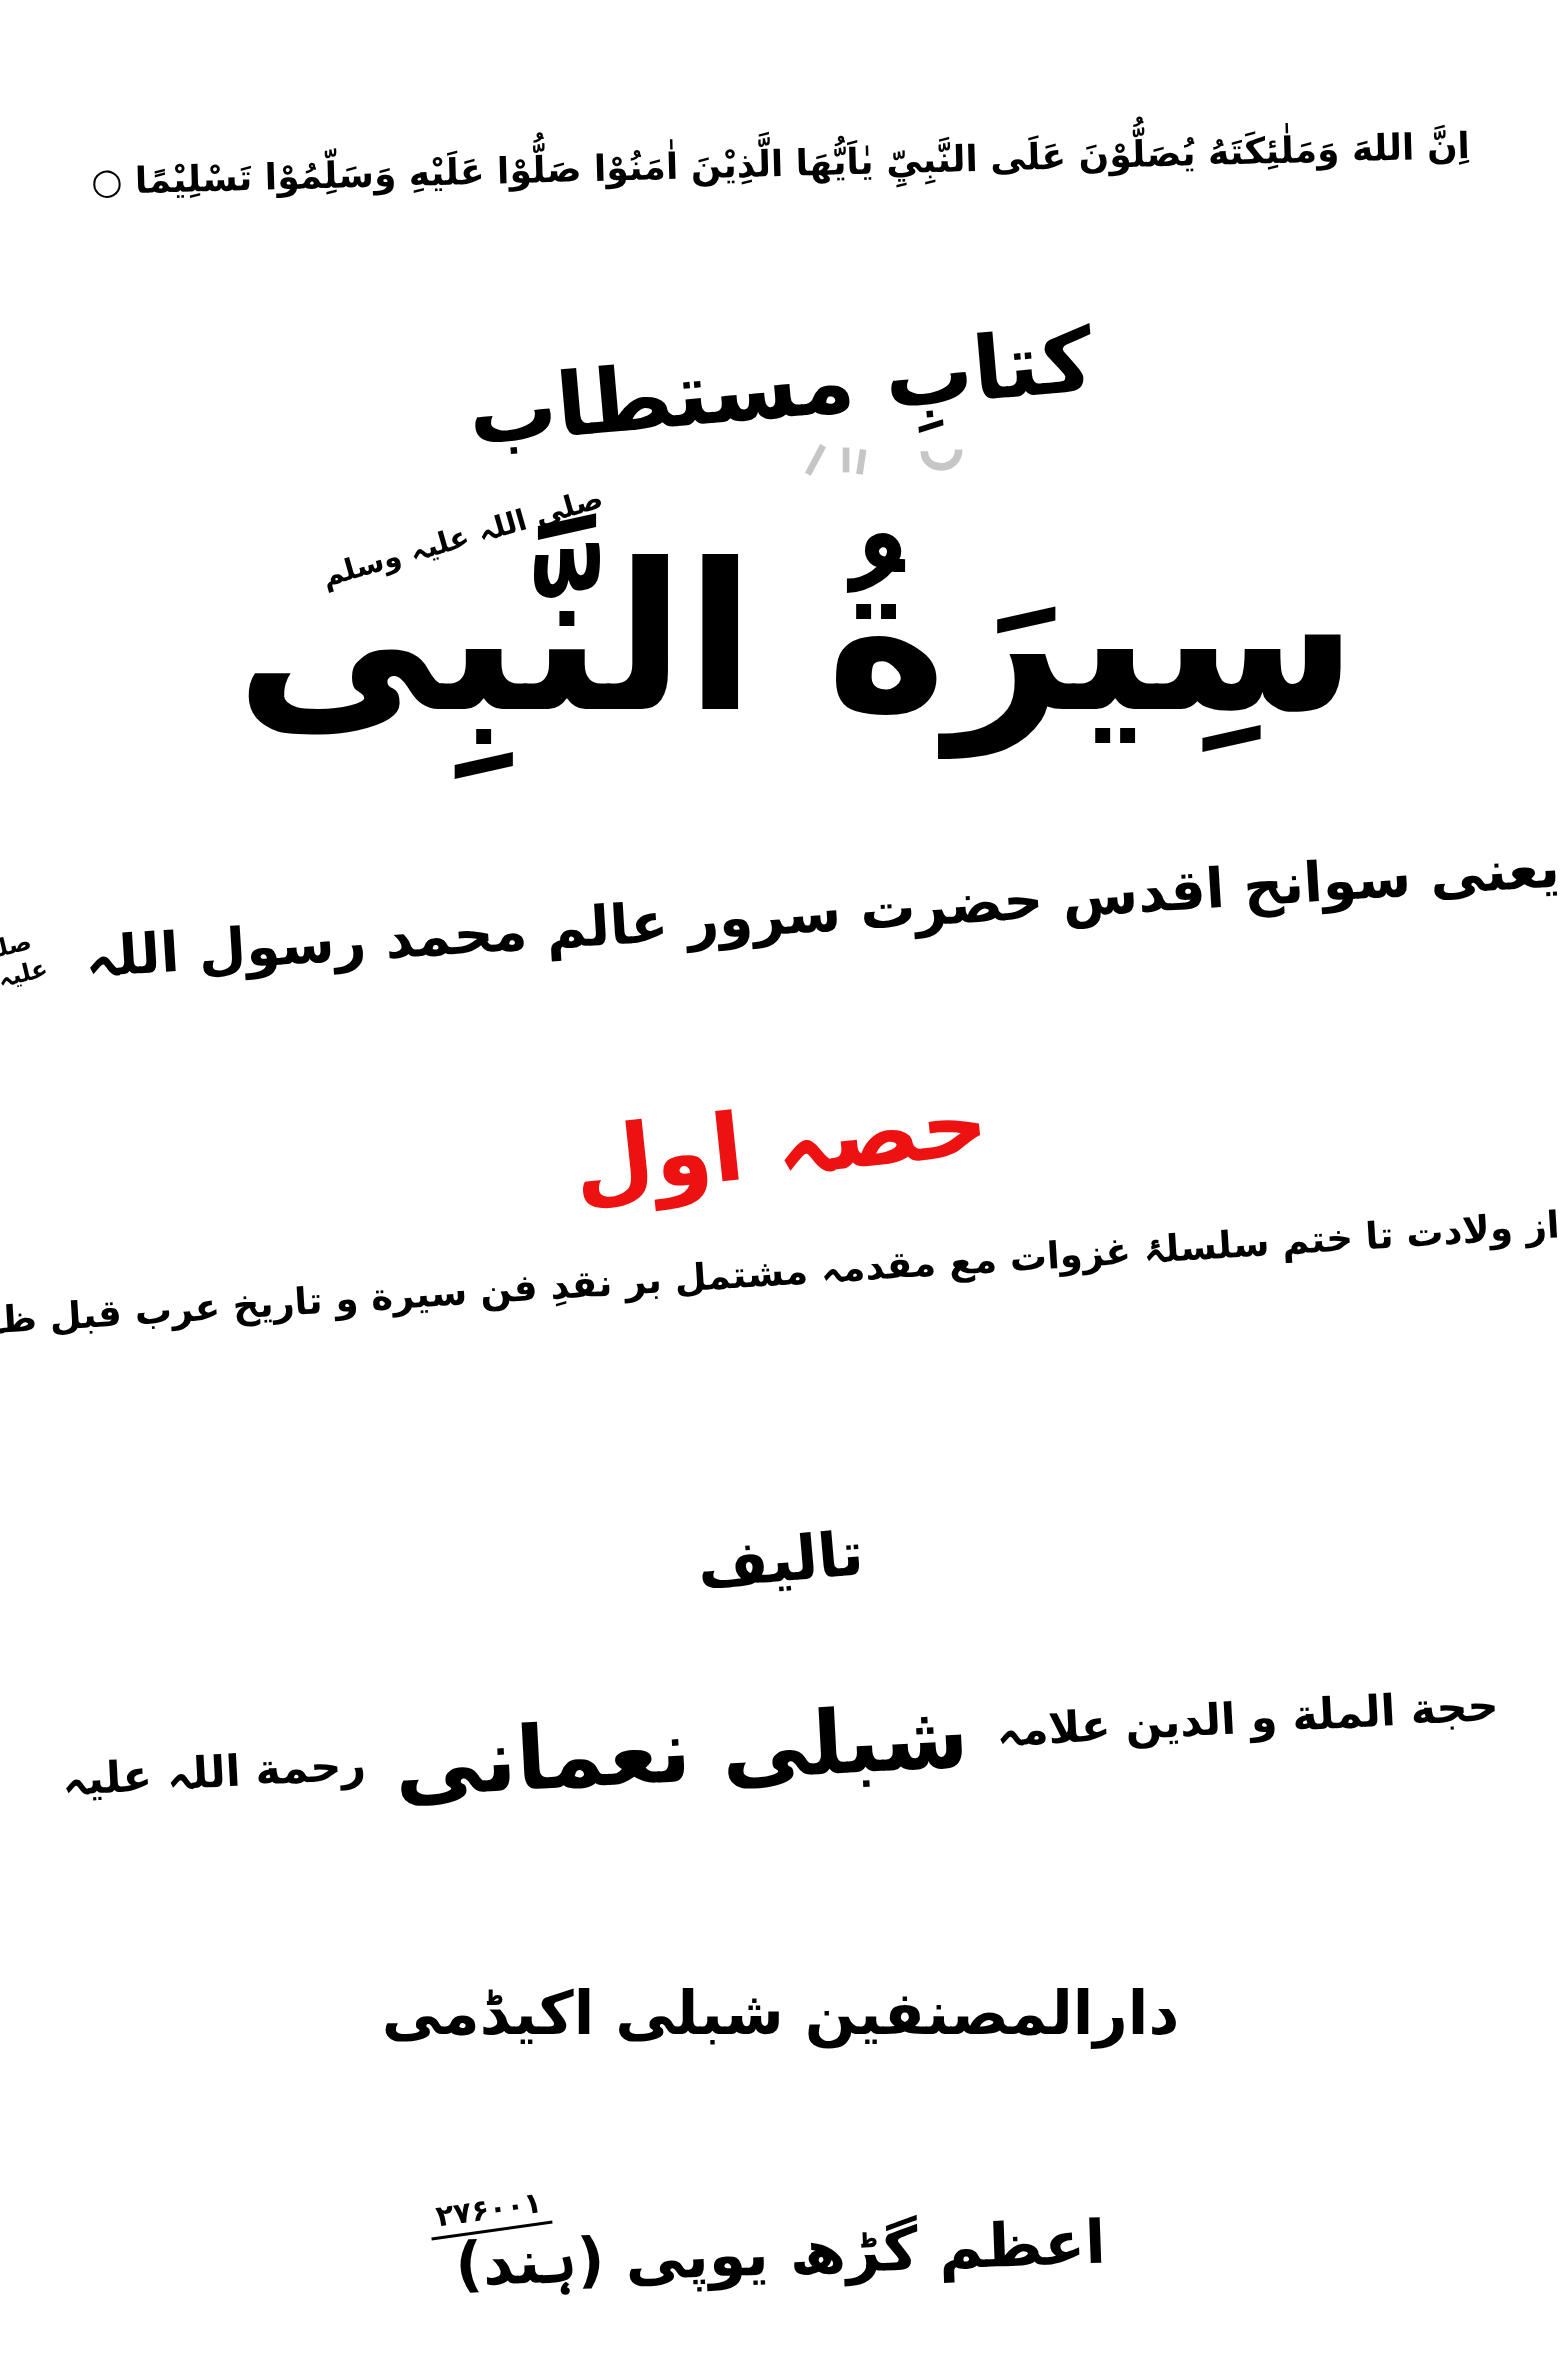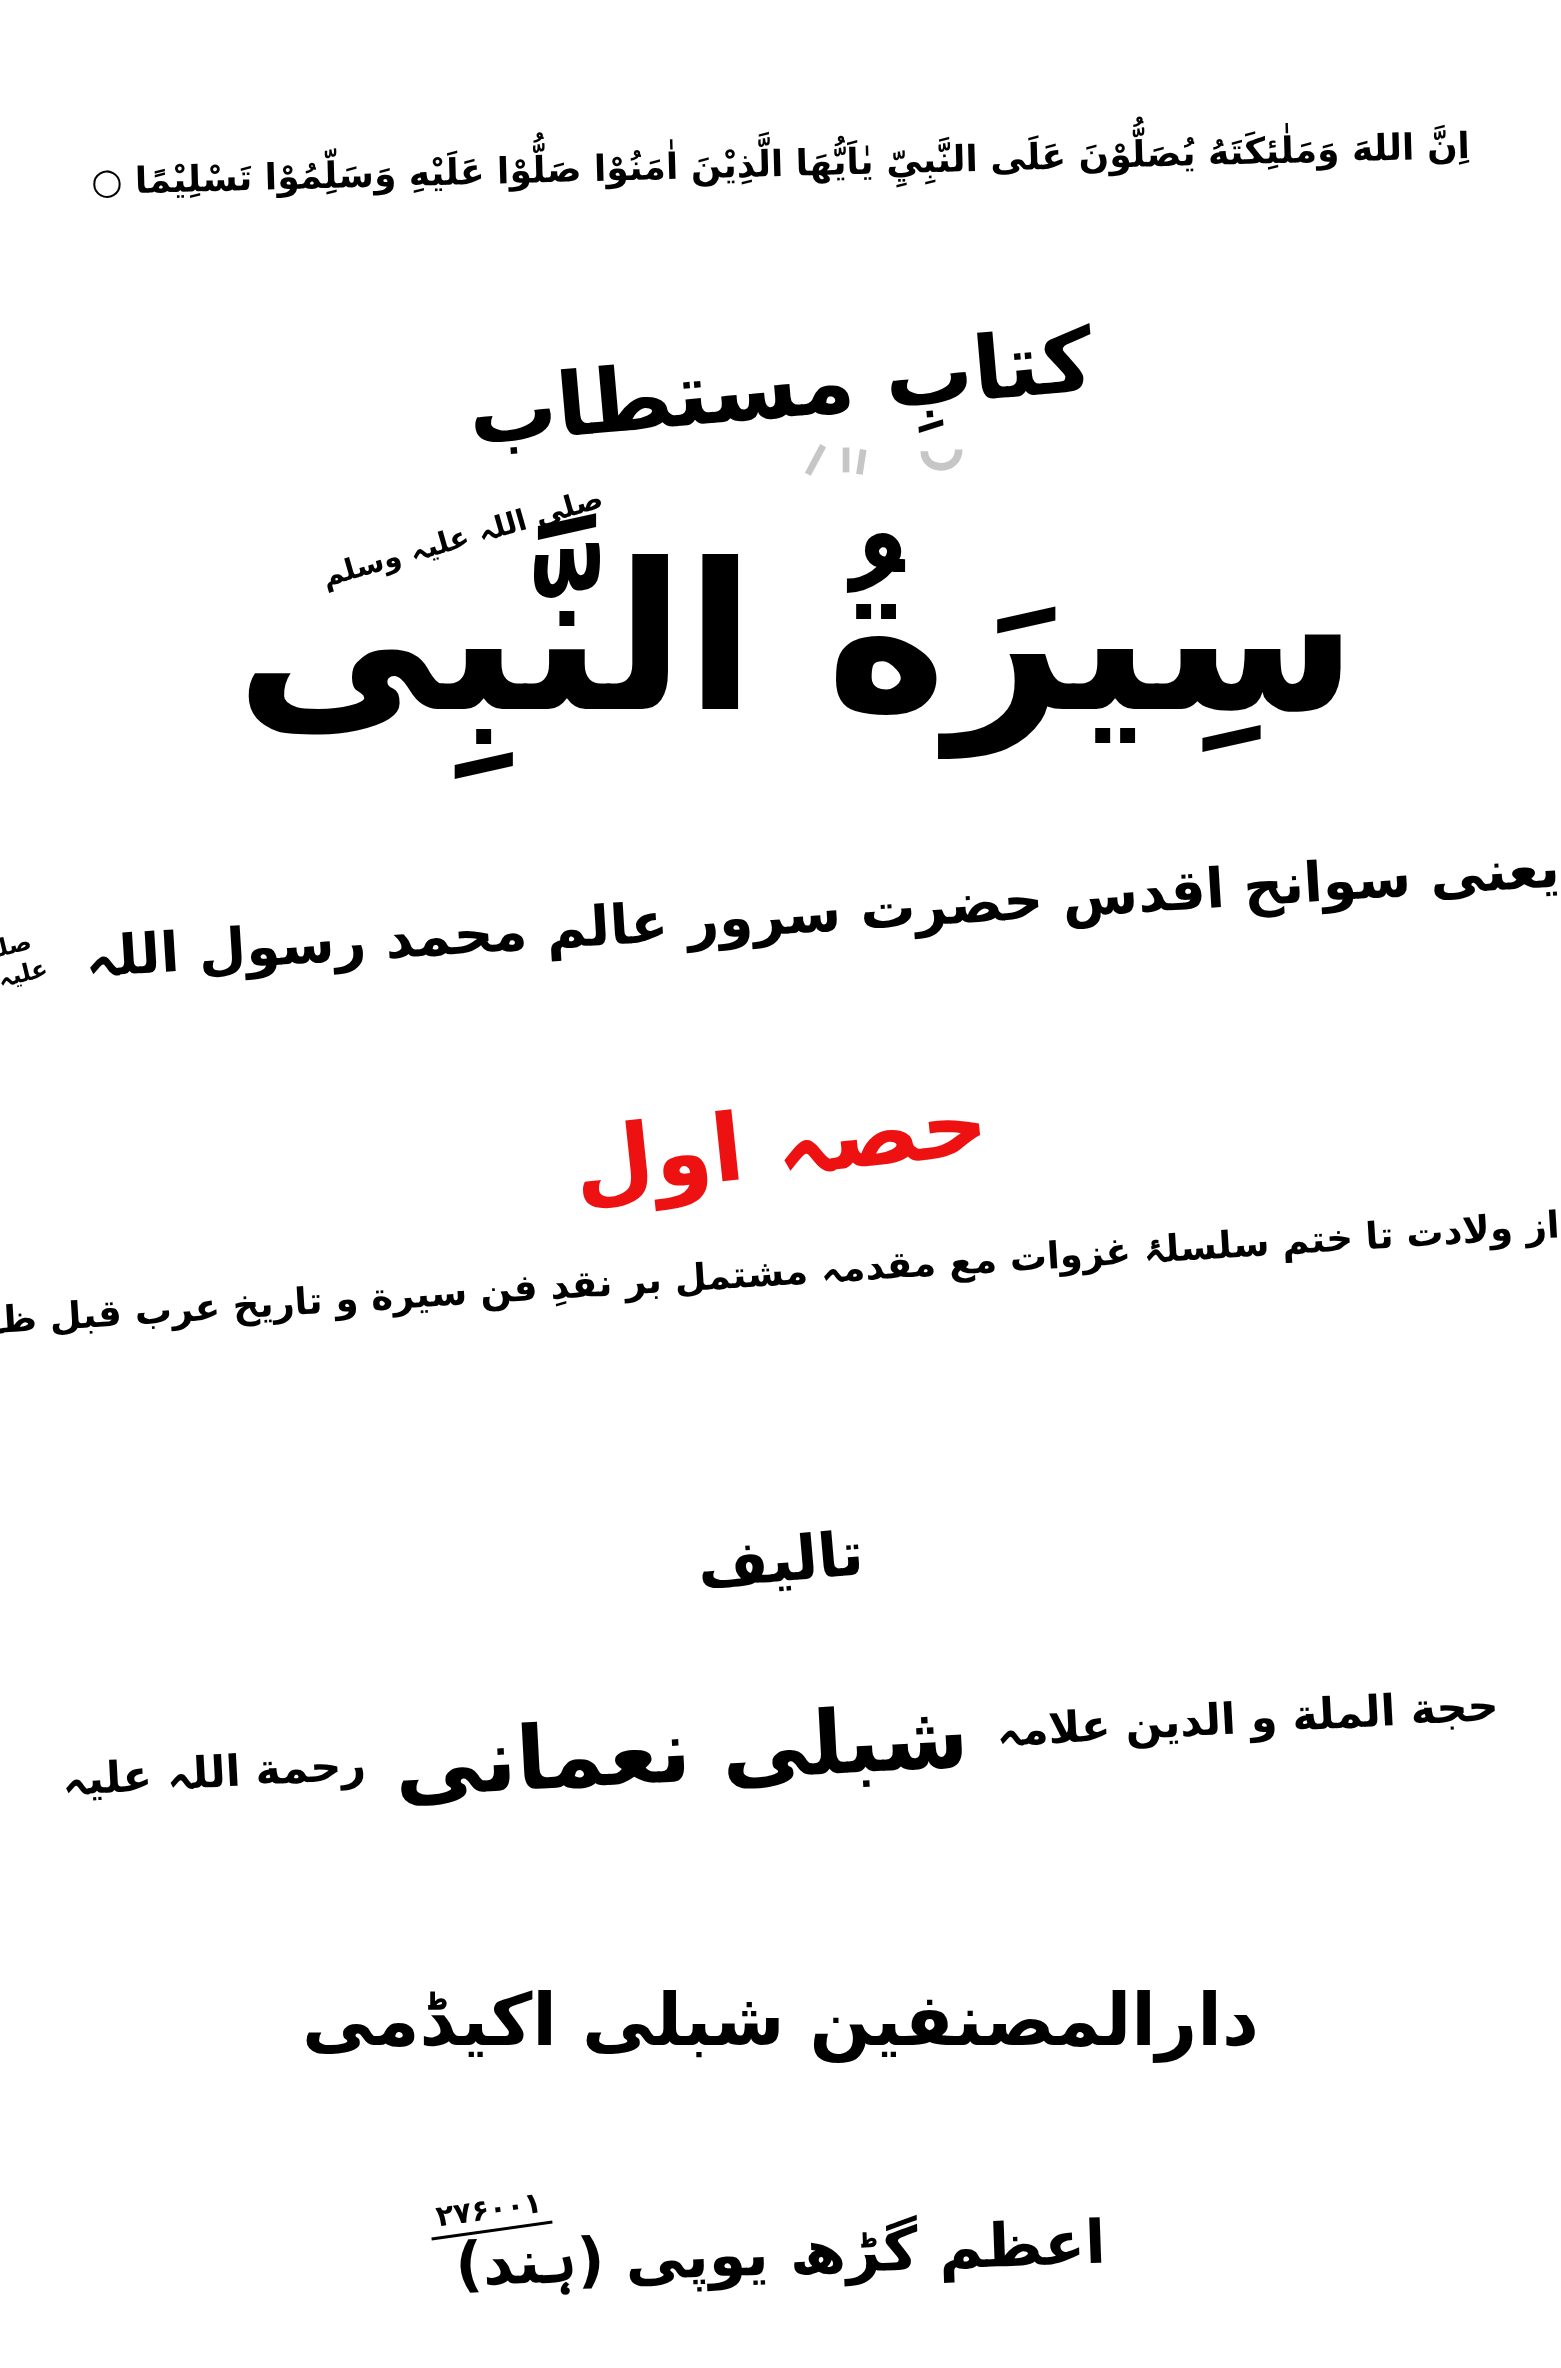--- a/index.html
+++ b/index.html
@@ -94,21 +94,21 @@
     font-weight: bold;
     transform: rotate(-3deg);
   }
   .author .author-name {
     font-size: 88px;
     vertical-align: middle;
     margin: 0 13.4px;
   }
   .publisher {
     top: 1977px;
-    font-size: 72px;
+    font-size: 60px;
     font-weight: bold;
     letter-spacing: -1px;
   }
   .location {
     top: 2217px;
     font-size: 60px;
     font-weight: bold;
     transform: rotate(-2deg);
   }
   .location-inner {

